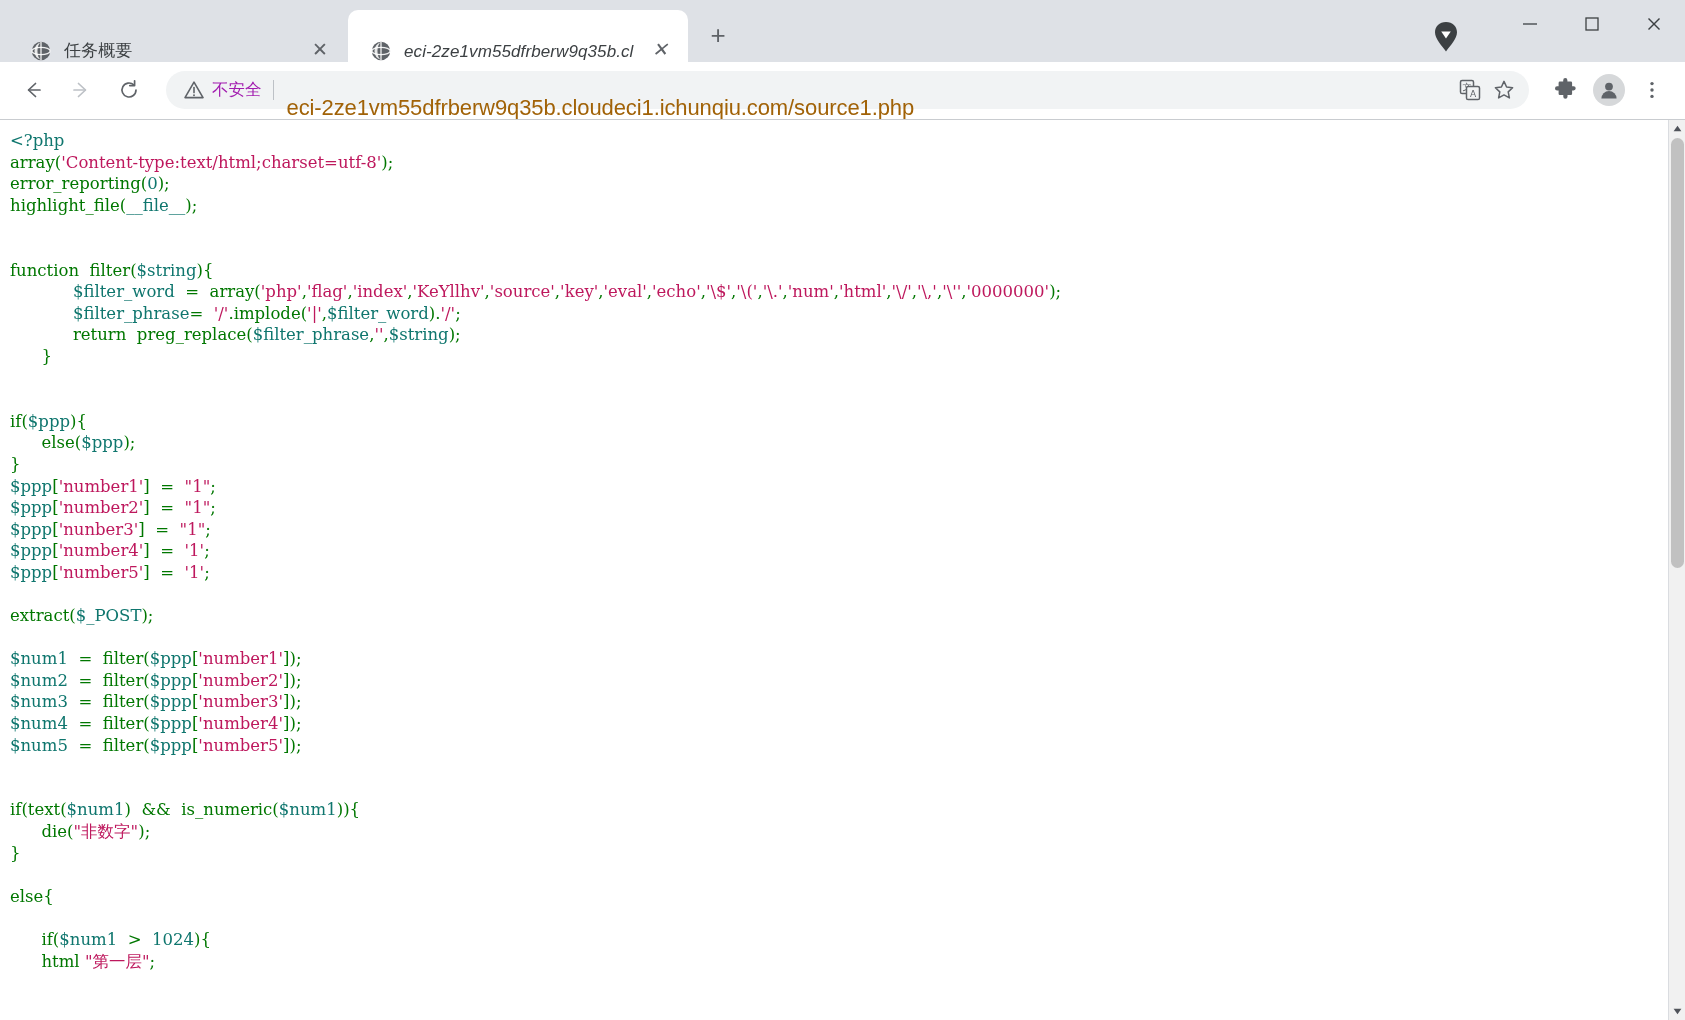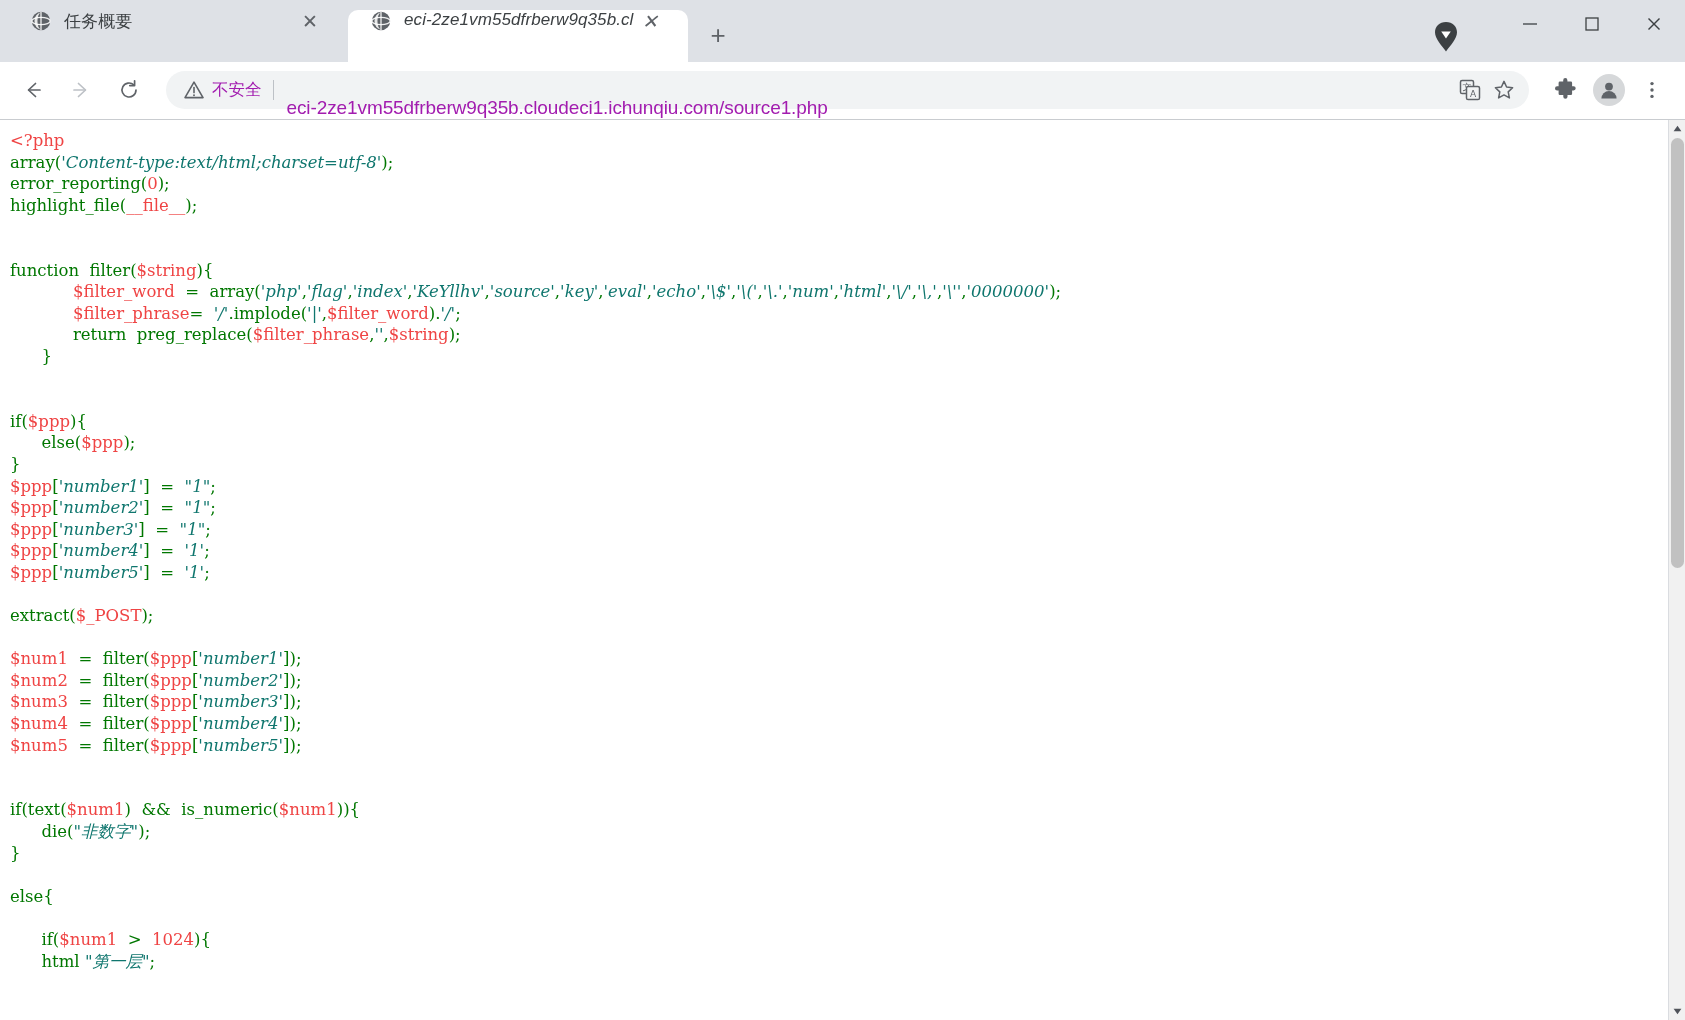--- a/index.html
+++ b/index.html
@@ -20,22 +20,22 @@
     display: flex;
     align-items: flex-end;
     position: relative;
     padding-left: 8px;
   }
 
   .tab {
     height: 52px;
     width: 340px;
     display: flex;
-    align-items: flex-start;
-    padding: 0 26px 0 22px;
+    align-items: flex-end;
+    padding: 0 16px 0 22px;
     border-top-left-radius: 10px;
     border-top-right-radius: 10px;
     position: relative;
     font-size: 17px;
     color: #3c4043;
   }
   .tab.inactive { background: transparent; }
   .tab.active { background: #ffffff; font-style: italic; }
 
   .tab-favicon {
@@ -126,22 +126,22 @@
   }
   .warn-icon { width: 20px; height: 20px; margin-right: 8px; flex:0 0 20px; }
   .omni-warn-text {
     font-size: 16.5px;
     color: #a21caf;
     margin-right: 11px;
     white-space: nowrap;
   }
   .omni-divider { width: 1px; height: 20px; background: #bdc1c6; margin-right: 13px; flex:0 0 1px; }
   .omni-url {
-    font-size: 19px;
-    color: #a21caf;
+    font-size: 22px;
+    color: #a16207;
     white-space: nowrap;
     overflow: hidden;
     flex: 1 1 auto;
     letter-spacing: -0.1px;
     margin-top: 36px;
   }
   .omni-actions { display: flex; align-items: center; margin-left: 8px; }
   .omni-btn {
     width: 34px; height: 34px;
     display:flex; align-items:center; justify-content:center;
@@ -180,23 +180,23 @@
   pre.code {
     margin: 0;
     font-family: "DejaVu Serif", "Liberation Serif", serif;
     font-size: 16.5px;
     line-height: 21.6px;
     white-space: pre;
     letter-spacing: 0px;
     color: #000000;
   }
   
-  .c-default { color: #ef4444; }   
+  .c-default { color: #0f766e; }   
   .c-keyword { color: #007700; }   
-  .c-string  { color: #0f766e; font-style: italic; }   
+  .c-string  { color: #be185d; }   
 
   
   .scrollbar {
     width: 17px;
     background: #f1f1f1;
     border-left: 1px solid #dadce0;
     position: relative;
     flex: 0 0 17px;
   }
   .sb-arrow {

